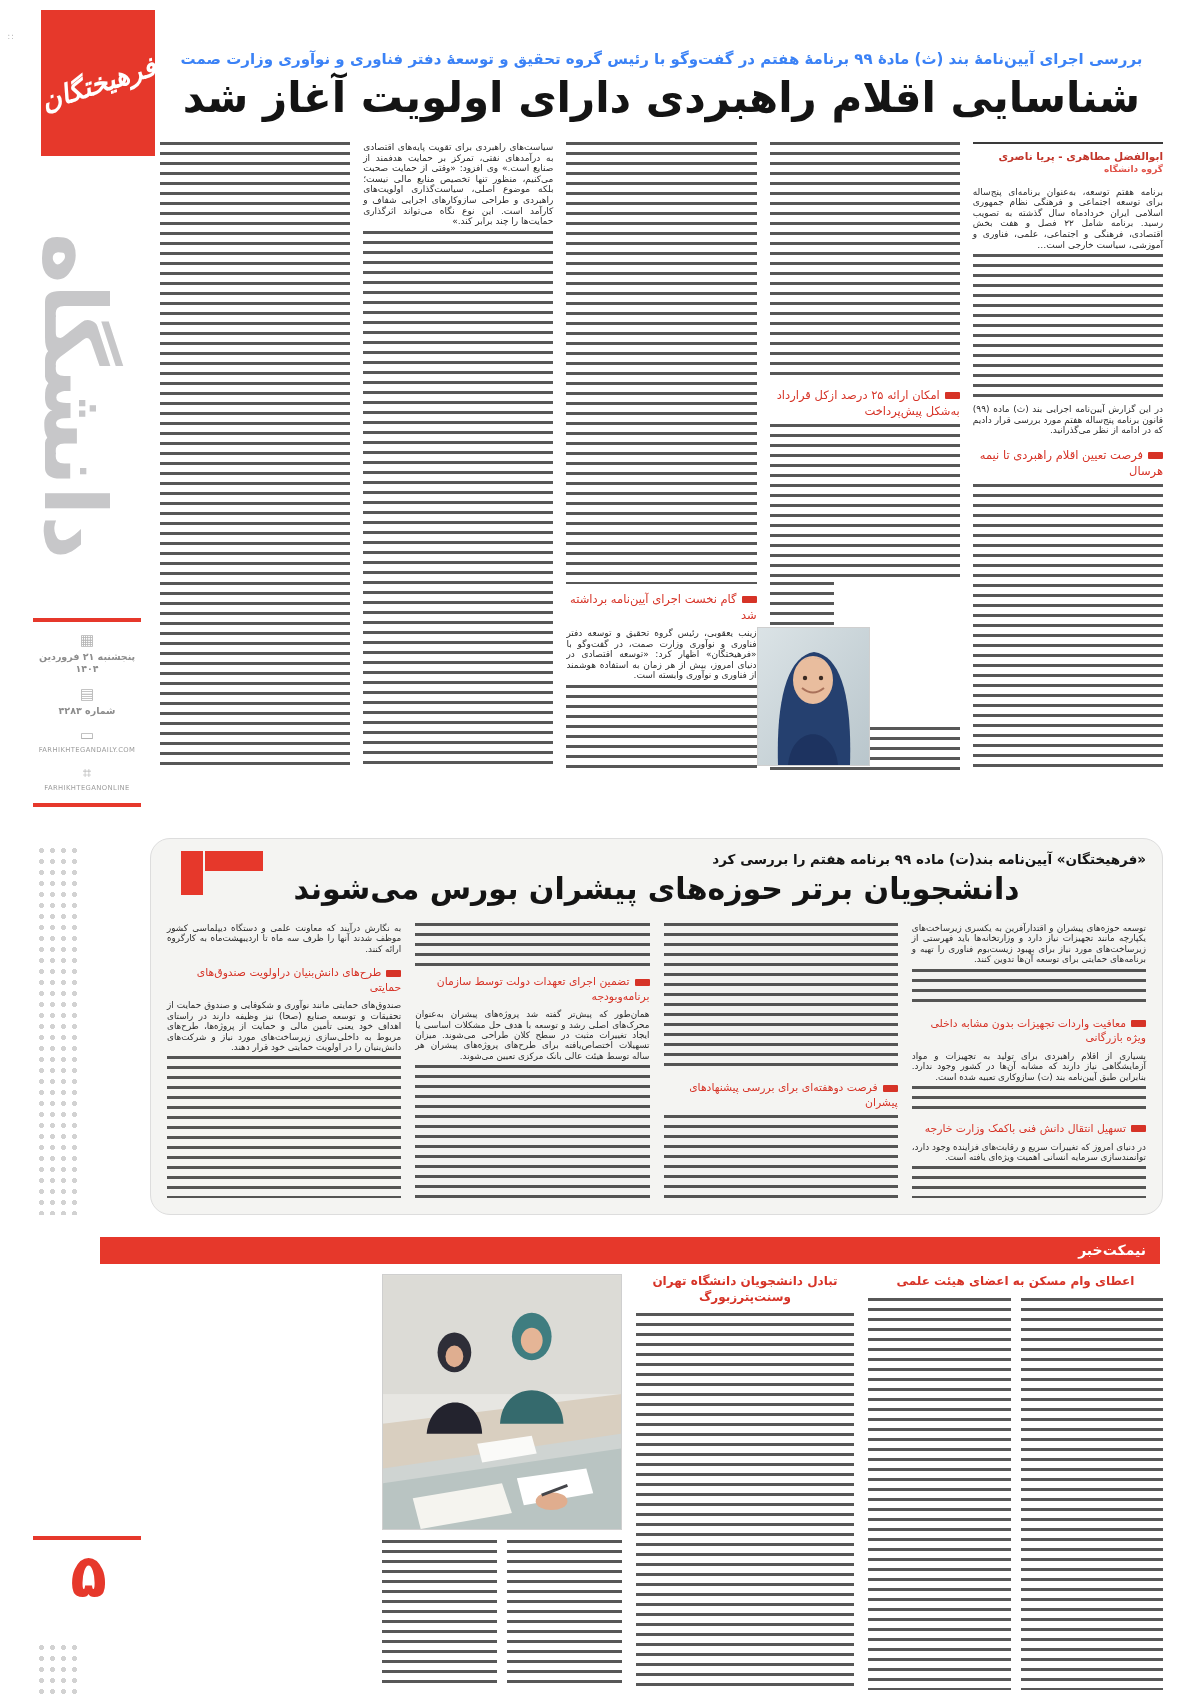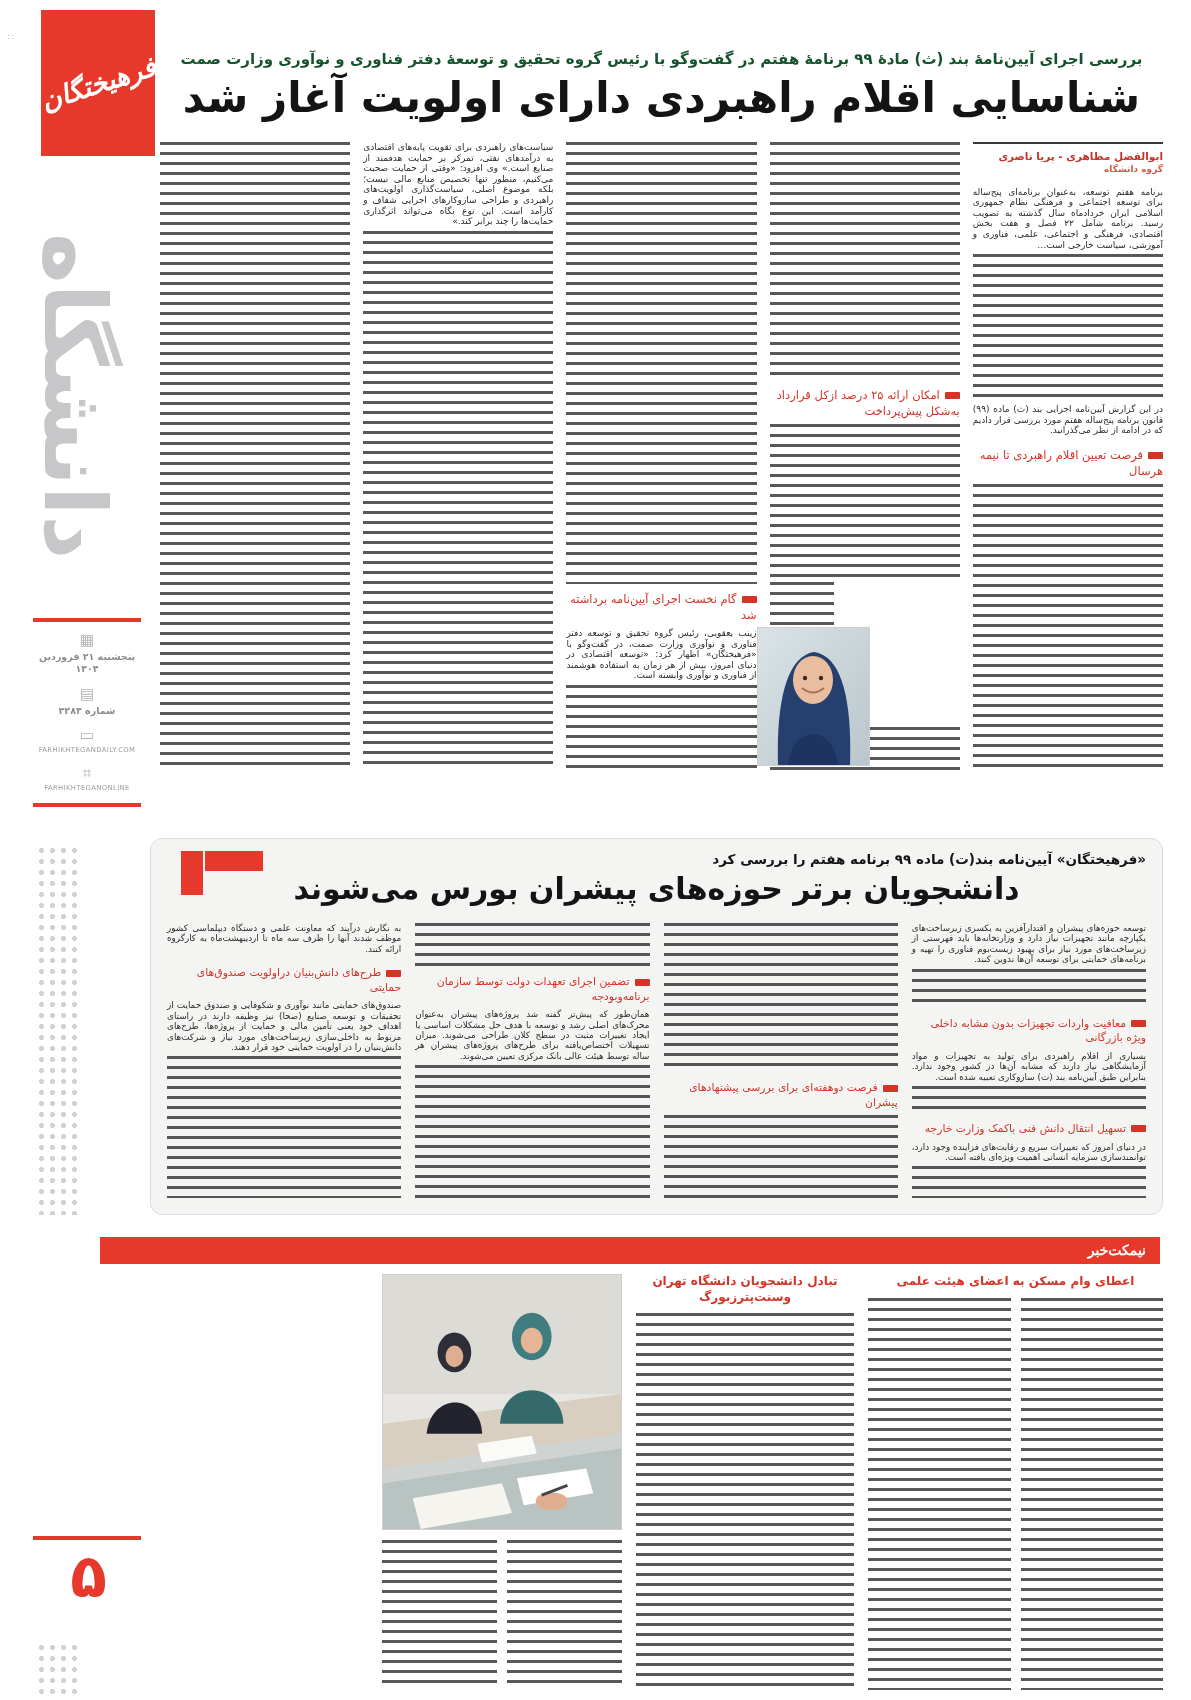--- a/index.html
+++ b/index.html
@@ -19,47 +19,47 @@
   .rail-rule{height:4px;background:#e6382b;width:100%;}
   .rail-meta .icon{display:block;color:#b3b3b3;font-size:15px;margin:9px 0 2px 0;}
   .rail-date,.rail-issue{font-size:9.5px;font-weight:bold;color:#8d8d8d;line-height:1.3;}
   .rail-url{font-size:6.8px;color:#9c9c9c;letter-spacing:.4px;direction:ltr;line-height:1.3;}
   .dots{background-image:radial-gradient(#d2d2d2 2.6px,transparent 2.8px);background-size:11px 11px;}
   .dots1{left:36px;top:845px;width:45px;height:370px;}
   .dots2{left:36px;top:1642px;width:45px;height:52px;}
   .rail-rule2{left:33px;top:1536px;width:108px;height:4px;background:#e6382b;}
   .page-num{left:36px;top:1546px;width:105px;text-align:center;color:#e6382b;font-size:60px;font-weight:bold;line-height:1;}
   
-  .a1-kicker{left:160px;top:50px;width:1003px;text-align:center;font-size:15px;font-weight:bold;color:#14532d;}
+  .a1-kicker{left:160px;top:50px;width:1003px;text-align:center;font-size:15px;font-weight:bold;color:#3b82f6;}
   .a1-headline{left:160px;top:74px;width:1003px;text-align:center;font-size:42px;font-weight:800;color:#141414;line-height:1.15;}
   .a1-cols{left:160px;top:142px;width:1003px;height:628px;display:flex;gap:13px;}
   .col{flex:1;display:flex;flex-direction:column;min-width:0;}
   .greek{background-image:repeating-linear-gradient(to bottom,rgba(40,40,40,.78) 0px,rgba(40,40,40,.78) 2.8px,transparent 2.8px,transparent 10px);}
   .gfill{width:100%;}
   .gflex{flex:1;}
   .byline-block{border-top:2px solid #3a3a3a;padding-top:5px;margin-bottom:8px;}
   .byline-name{font-size:10.5px;font-weight:bold;color:#c2352a;line-height:1.4;}
   .byline-group{font-size:9px;font-weight:bold;color:#e0544a;margin-bottom:5px;}
   .bodytext{font-size:9px;line-height:10.6px;text-align:justify;color:#2b2b2b;margin:0 0 4px 0;}
   .subhead{color:#d63327;font-weight:normal;font-size:11.5px;line-height:1.35;margin:8px 0 5px 0;}
   .dash{display:inline-block;width:15px;height:7px;background:#d63327;border-radius:1px;margin-left:5px;vertical-align:middle;}
   .photo-portrait{left:757px;top:627px;width:113px;height:139px;border:1px solid #cfcfcf;box-sizing:border-box;}
   .halfrow{display:flex;gap:8px;}
   
-  .s2-box{left:150px;top:838px;width:1013px;height:377px;background:#f4f4f2;border:1px solid #dddddd;border-radius:12px;box-sizing:border-box;padding:12px 16px;}
+  .s2-box{left:150px;top:838px;width:1013px;height:377px;background:#f4f4f2;border:1px solid #dddddd;border-radius:20px;box-sizing:border-box;padding:12px 16px;}
   .s2-tab-sq{position:absolute;left:14px;top:0px;width:22px;height:44px;background:#e6382b;}
   .s2-tab-bar{position:absolute;left:38px;top:0px;width:58px;height:20px;background:#e6382b;}
   .s2-head{position:relative;height:64px;}
   .s2-kicker{text-align:right;padding-right:0;padding-left:110px;font-size:13.5px;font-weight:bold;color:#141414;}
   .s2-headline{text-align:center;font-size:30px;font-weight:800;color:#141414;margin-top:4px;}
   .s2-cols{display:flex;gap:14px;height:275px;margin-top:8px;}
   .s2 .bodytext{font-size:8.8px;line-height:10.4px;}
   .subhead.s2sub{font-size:10.8px;}
   
-  .s3-band{left:100px;top:1237px;width:1060px;height:27px;background:#e6382b;color:#ffffff;font-weight:bold;font-size:14px;line-height:27px;padding:0 14px;box-sizing:border-box;text-align:right;font-family:Liberation Serif, serif;}
+  .s3-band{left:100px;top:1237px;width:1060px;height:27px;background:#e6382b;color:#ffffff;font-weight:bold;font-size:14px;line-height:27px;padding:0 14px;box-sizing:border-box;text-align:right;}
   .s3-row{left:160px;top:1274px;width:1003px;height:416px;display:flex;gap:14px;}
   .s3-title{color:#d63327;font-weight:bold;font-size:12px;text-align:center;margin-bottom:8px;line-height:1.3;}
   .s3-colpair{display:flex;gap:10px;flex:1;}
   .photo-class{width:100%;height:256px;border:1px solid #cfcfcf;box-sizing:border-box;display:block;}
   .w295{width:295px;flex:none;}
   .w218{width:218px;flex:none;}
   .w240{width:240px;flex:none;display:flex;flex-direction:column;}
   .s3-underphoto{display:flex;gap:10px;margin-top:10px;flex:1;}
 </style>
 </head>

